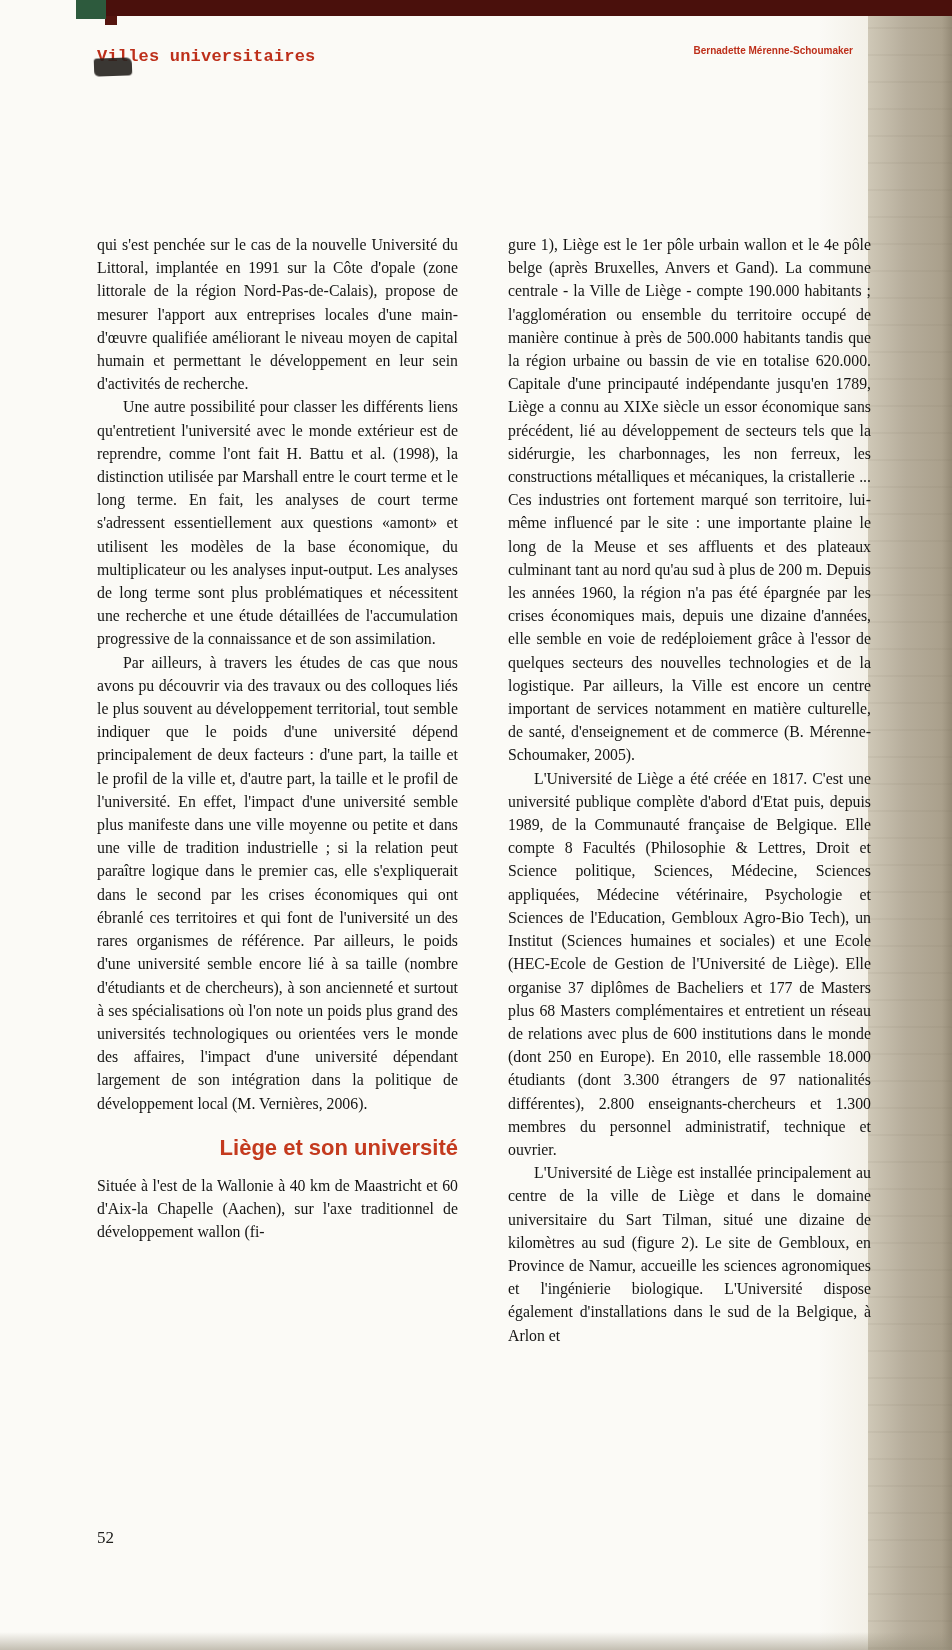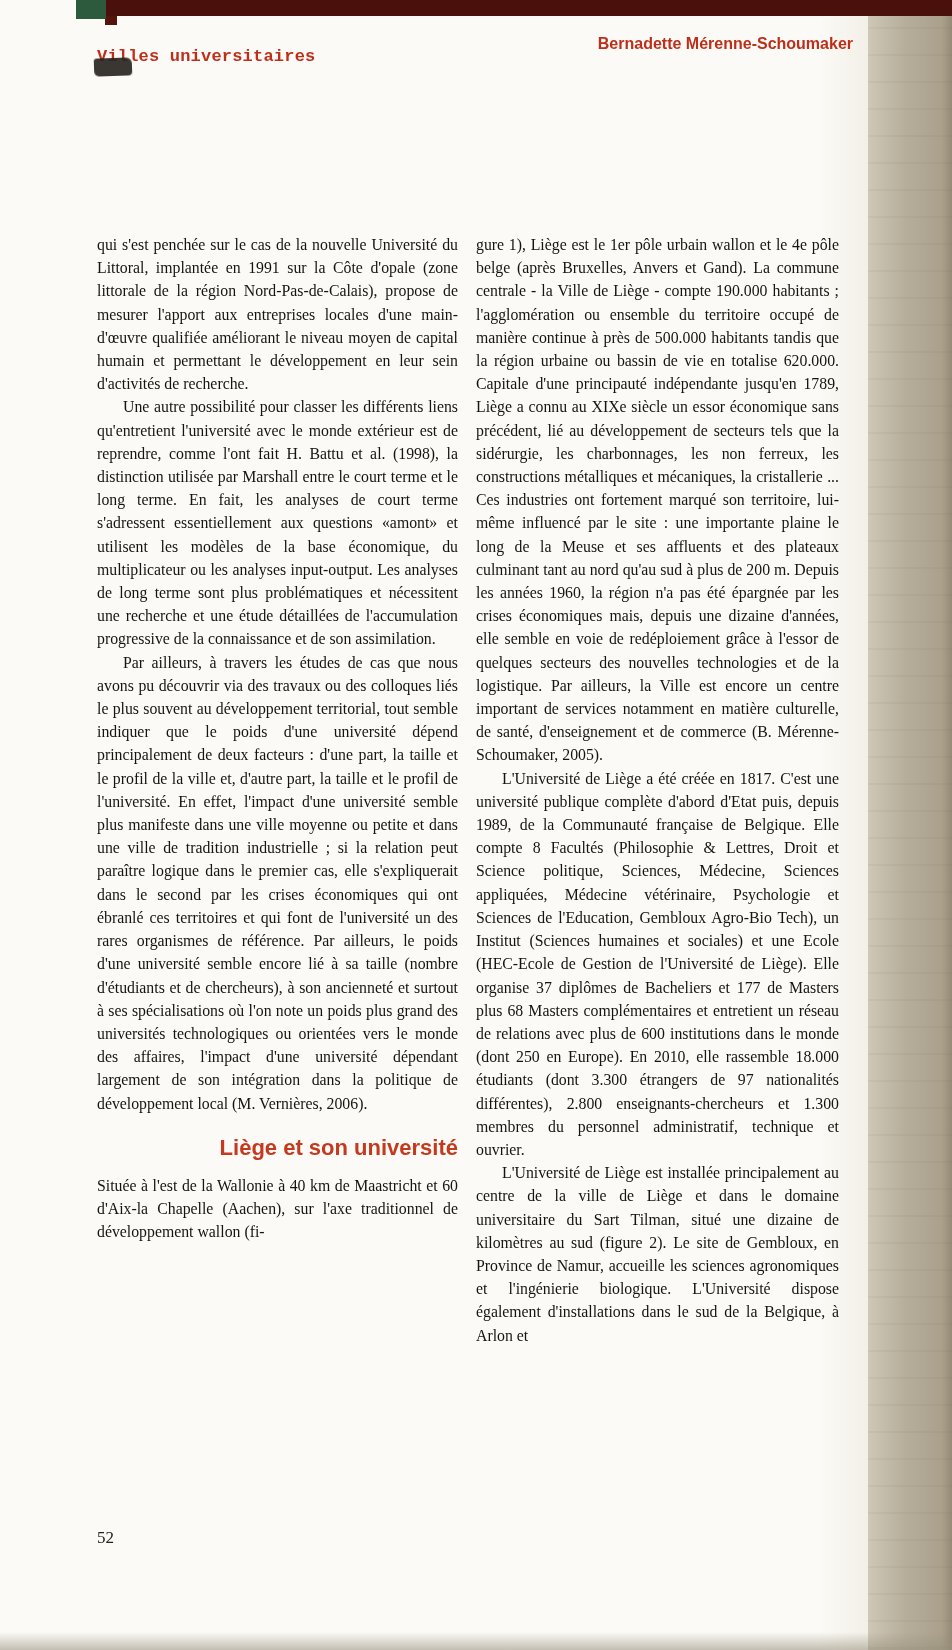--- a/index.html
+++ b/index.html
@@ -44,40 +44,40 @@
     z-index:3;
   }
   
   .run-left {
     position:absolute; top:31px; left:97px;
     font-family:Liberation Mono, monospace;
     font-weight:700; font-size:17px; letter-spacing:.2px;
     color:#bd2f1a; z-index:5;margin-top:16px;
   }
   .run-right {
-    position:absolute; top:35px; right:99px;
+    position:absolute; top:45px; right:99px;
     font-family:"Liberation Sans", sans-serif;
-    font-weight:700; font-size:16px;
+    font-weight:700; font-size:10px;
     color:#bd2f1a; z-index:5;
   }
   
   .ink-smudge {
     position:absolute; top:58px; left:94px; width:38px; height:18px;
     background:#26221f; border-radius:3px 6px 4px 5px;
     transform:rotate(-2deg);
     opacity:.9; filter:blur(.4px);
     z-index:5;
   }
   
   .col {
     position:absolute; top:233px; z-index:5;
     color:#141413;
   }
   .col-left  { left:97px;  width:361px; }
-  .col-right { left:476px; width:363px; }
+  .col-right { left:508px; width:363px; }
   .body {
     font-size:15.8px;
     line-height:23.2px;
     text-align:justify;
     hyphens:auto;
     -webkit-hyphens:auto;
   }
   .indent { text-indent:26px; }
   .section-heading {
     font-family:"Liberation Sans", sans-serif;

